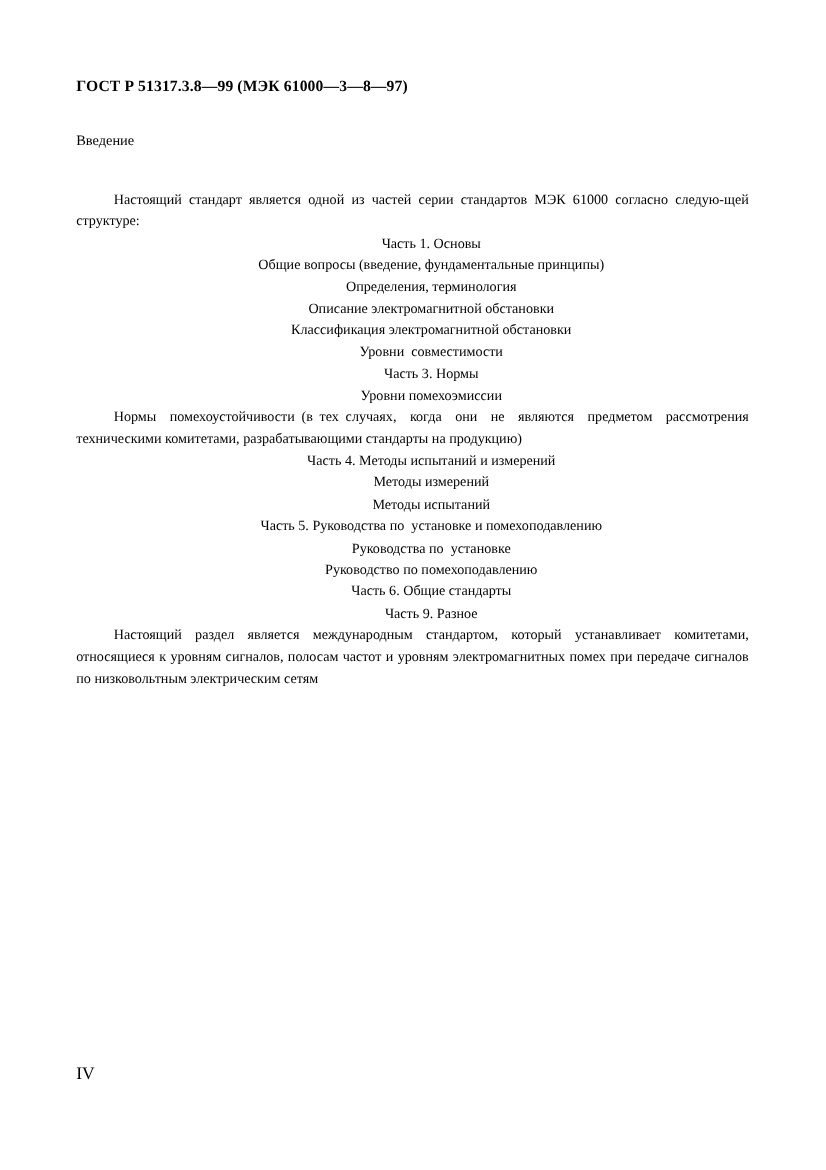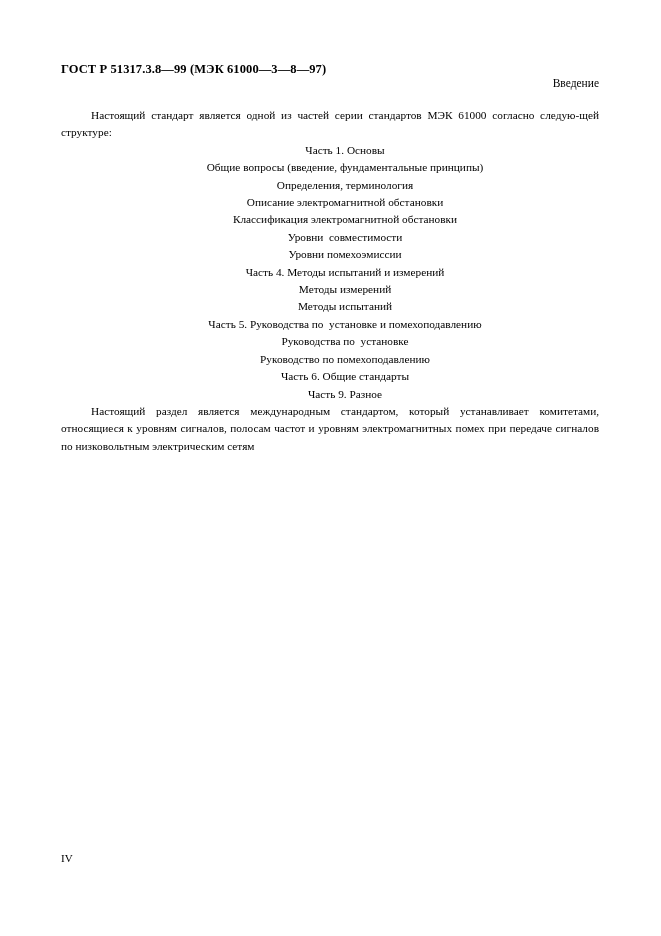--- a/index.html
+++ b/index.html
@@ -26,25 +26,26 @@
     width: 538px;
   }
   .doc-header {
     font-family: "Liberation Serif", serif;
     font-weight: bold;
     font-size: 12.5px;
     letter-spacing: 0.1px;
     white-space: nowrap;
   }
   .section-title {
-    text-align: right;
+    text-align: left;
     font-size: 11.5px;
+    margin-top: 30px;
   }
   .body-block {
-    margin-top: 18px;
+    margin-top: 33px;
     font-size: 11.3px;
     line-height: 17.4px;
   }
   .para {
     text-align: justify;
     text-indent: 30px;
     margin: 0;
   }
   .list-line {
     margin: 0;
@@ -54,21 +55,21 @@
   }
   .list-line.wrap {
     padding-left: 0;
     text-indent: 30px;
     text-align: justify;
   }
   .page-number {
     position: absolute;
     left: 61px;
     top: 852px;
-    font-size: 11px;
+    font-size: 14px;
   }
 </style>
 </head>
 <body>
 
 <div class="page">
 
   <div class="content">
 
     <div class="doc-header">ГОСТ Р 51317.3.8—99 (МЭК 61000—3—8—97)</div>
@@ -78,22 +79,24 @@
     <div class="body-block">
 
       <p class="para">Настоящий стандарт является одной из частей серии стандартов МЭК  61000  согласно   следую-щей структуре:</p>
 
       <p class="list-line">Часть 1. Основы</p>
       <p class="list-line">Общие вопросы (введение, фундаментальные принципы)</p>
       <p class="list-line">Определения, терминология</p>
       <p class="list-line">Описание электромагнитной обстановки</p>
       <p class="list-line">Классификация электромагнитной обстановки</p>
       <p class="list-line">Уровни  совместимости</p>
+      <p class="list-line">Часть 3. Нормы</p>
       <p class="list-line">Уровни помехоэмиссии</p>
 
+      <p class="list-line wrap">Нормы  помехоустойчивости (в тех случаях,  когда  они  не  являются  предметом  рассмотрения техническими комитетами, разрабатывающими стандарты на продукцию)</p>
 
       <p class="list-line">Часть 4. Методы испытаний и измерений</p>
       <p class="list-line">Методы измерений</p>
       <p class="list-line">Методы испытаний</p>
       <p class="list-line">Часть 5. Руководства по  установке и помехоподавлению</p>
       <p class="list-line">Руководства по  установке</p>
       <p class="list-line">Руководство по помехоподавлению</p>
       <p class="list-line">Часть 6. Общие стандарты</p>
       <p class="list-line">Часть 9. Разное</p>
 

